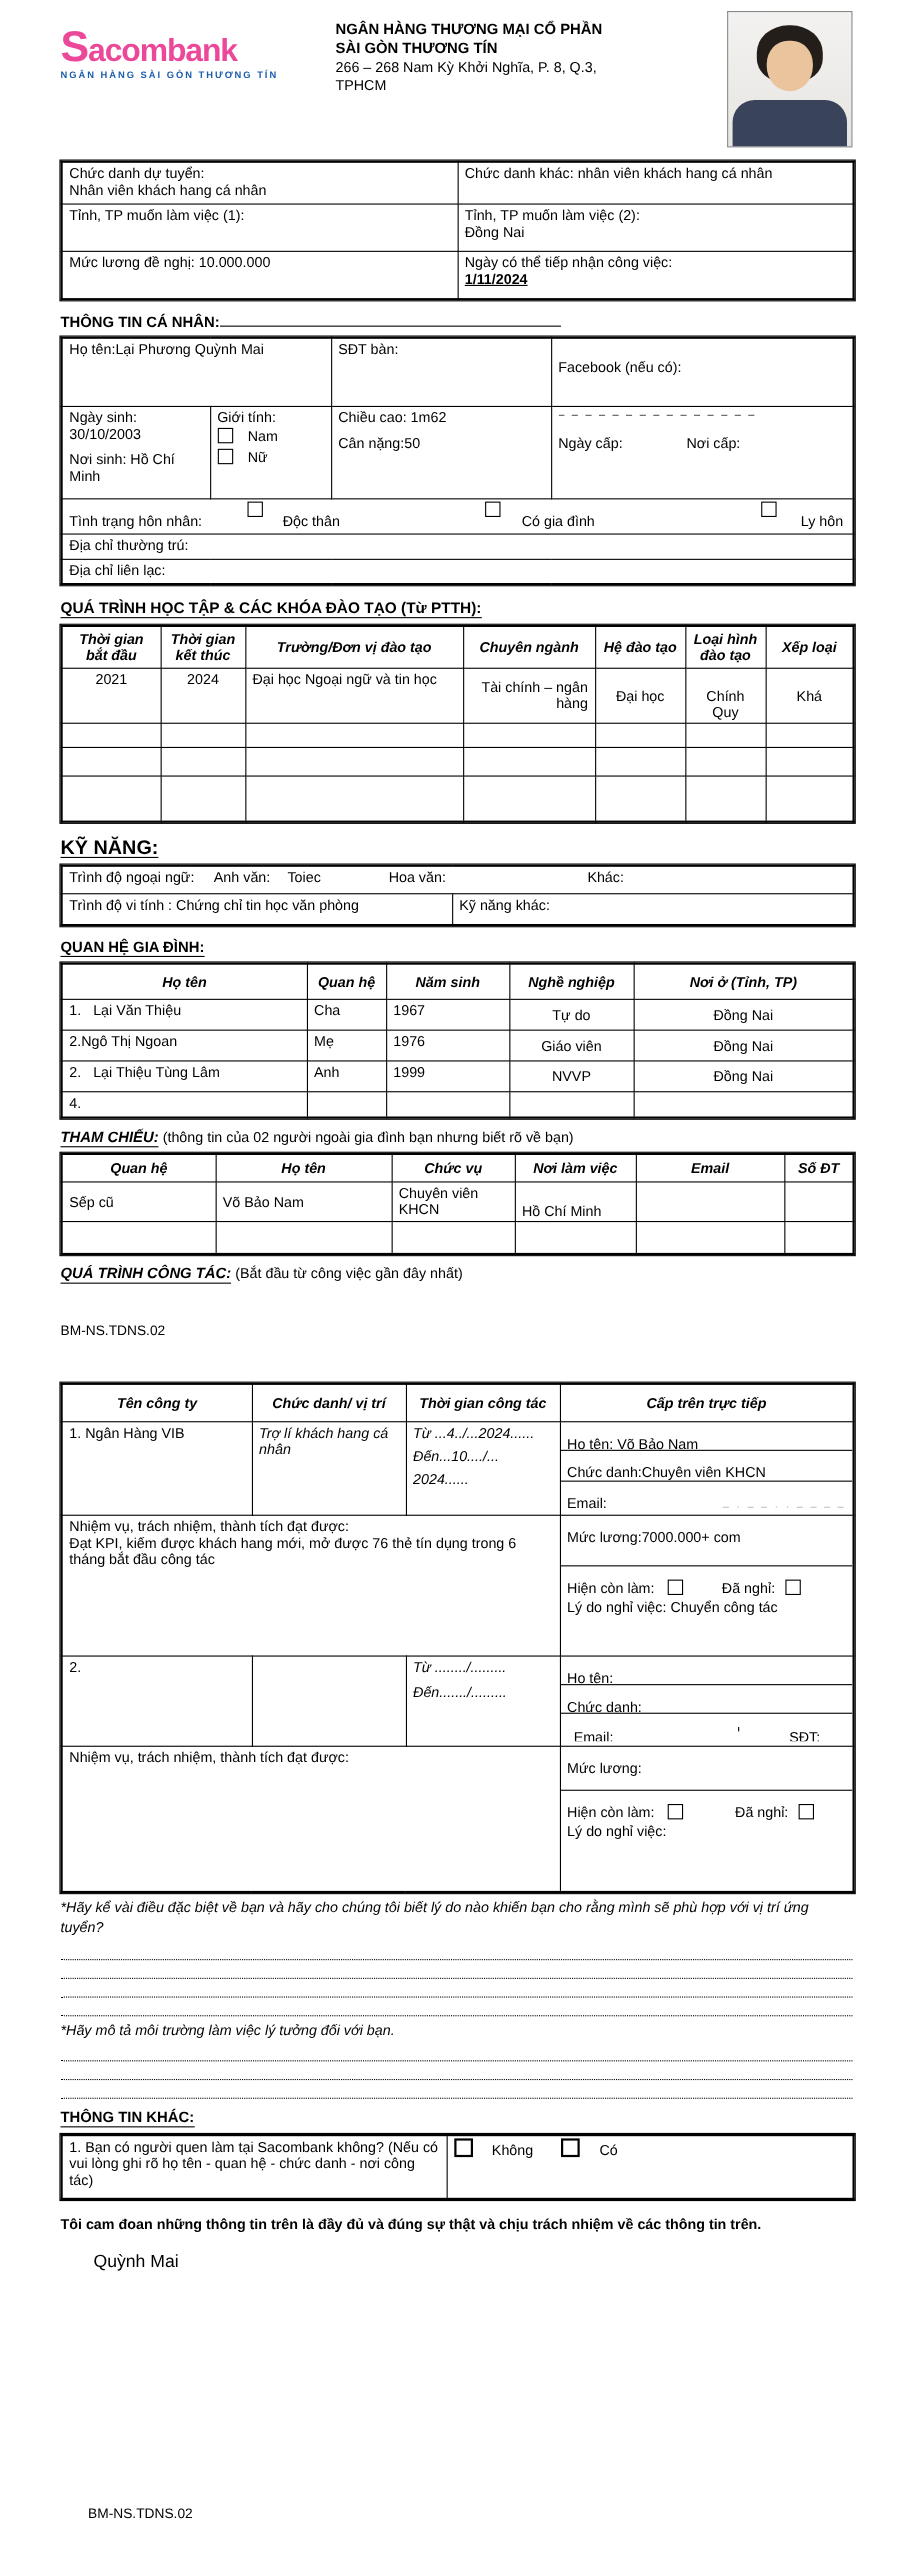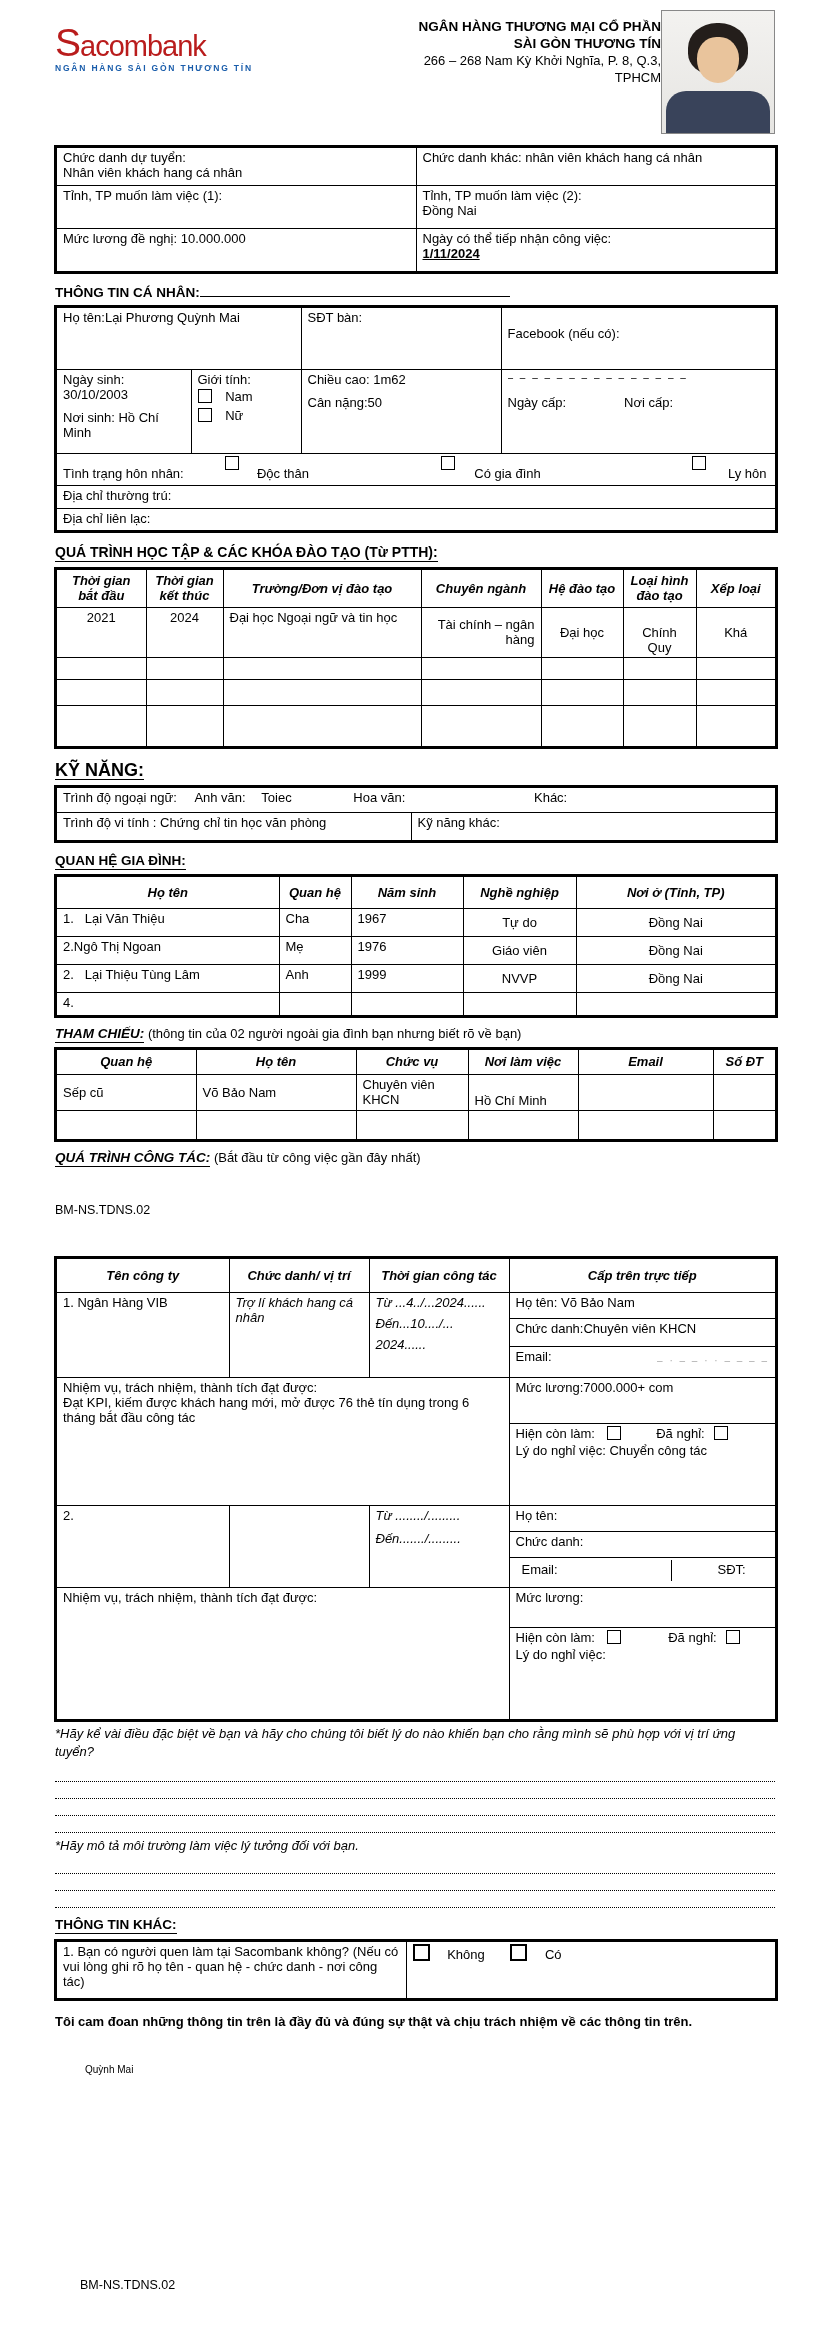--- a/index.html
+++ b/index.html
@@ -5,24 +5,24 @@
   html,body{margin:0;padding:0;background:#fff;}
   body{
     width:827px;height:2340px;overflow:hidden;position:relative;
     font-family:"Liberation Sans","DejaVu Sans",sans-serif;
     font-size:13px;color:#000;
   }
   .content{padding:10px 52px 0 55px;}
   
   .header{display:flex;align-items:flex-start;height:128px;}
   .logo{width:250px;padding-top:18px;}
-  .logo-name{color:#b91c1c;font-weight:normal;font-size:29px;letter-spacing:-1px;line-height:30px;}
+  .logo-name{color:#ec4899;font-weight:bold;font-size:29px;letter-spacing:-1px;line-height:30px;}
   .logo-s{font-size:39px;line-height:30px;}
   .logo-tag{color:#1a5dab;font-size:8.5px;font-weight:bold;letter-spacing:1.8px;margin-top:2px;}
-  .bank-info{flex:1;text-align:right;padding-top:8px;line-height:17px;}
+  .bank-info{flex:1;text-align:left;padding-top:8px;line-height:17px;}
   .bank-title{font-weight:bold;font-size:13.5px;}
   .bank-addr{font-size:13px;}
   .photo{width:112px;height:122px;border:1px solid #888;background:linear-gradient(#f3f2f0,#e6e5e2);position:relative;overflow:hidden;flex:none;}
   .photo .hair{position:absolute;top:12px;left:26px;width:60px;height:52px;background:#241e1b;border-radius:48% 48% 42% 42%;}
   .photo .face{position:absolute;top:26px;left:35px;width:42px;height:46px;background:#e9c49c;border-radius:46% 46% 50% 50%;}
   .photo .torso{position:absolute;bottom:-10px;left:4px;width:104px;height:52px;background:#39435a;border-radius:20px 20px 0 0;}
   
   table{border-collapse:collapse;width:100%;table-layout:fixed;}
   td{border:1px solid #000;padding:2px 6px;vertical-align:top;text-align:left;font-weight:normal;overflow:hidden;}
   .outer2{border:2px solid #000;}
@@ -30,21 +30,21 @@
   table.outer2{outline:1px solid #000;}
   .hdr td{font-weight:bold;font-style:italic;text-align:center;vertical-align:middle;}
   .ctr{text-align:center;}
   .rt{text-align:right;}
   .vmid{vertical-align:middle;}
   .vbot{vertical-align:bottom;}
   .it{font-style:italic;}
   .b{font-weight:bold;}
   .pre{white-space:pre-wrap;}
   .p0{padding:0;}
-  .sub{border-bottom:1px solid #000;padding:2px 6px;box-sizing:border-box;overflow:hidden;}
+  .sub{border-bottom:1px solid #000;padding:12px 6px;box-sizing:border-box;overflow:hidden;}
   .sub.last{border-bottom:none;gap:40px;}
   
   .sect{font-weight:bold;font-size:13.5px;border-bottom:1.6px solid #000;display:inline-block;line-height:17px;}
   .sect.iu{font-style:italic;}
   .rule{display:inline-block;border-bottom:1.2px solid #000;height:13px;width:310px;vertical-align:baseline;}
   .cb{display:inline-block;width:12px;height:12px;border:1.6px solid #000;vertical-align:-2px;background:#fff;}
   .cb.big{width:13px;height:13px;border-width:2px;}
   .cb.raised{position:relative;top:-10px;}
   .dotline{border-bottom:1.7px dotted #000;height:14px;margin:0 0 2px 0;}
   .redact{color:#000;font-size:10px;letter-spacing:2px;height:11px;overflow:hidden;line-height:11px;}
@@ -459,17 +459,17 @@
           <span style="margin-left:14px">Không</span>
           <span class="cb big" style="margin-left:22px"></span>
           <span style="margin-left:14px">Có</span>
         </td>
       </tr>
     </tbody>
   </table>
 
   <div class="b" style="margin-top:12px;line-height:20px;">Tôi cam đoan những thông tin trên là đầy đủ và đúng sự thật và chịu trách nhiệm về các thông tin trên.</div>
 
-  <div style="margin-top:32px;padding-left:30px;font-size:10px">Quỳnh Mai</div>
+  <div style="margin-top:16px;padding-left:30px;font-size:16px">Quỳnh Mai</div>
 
   <div class="formcode" style="position:absolute;left:80px;top:2278px;">BM-NS.TDNS.02</div>
 
 </div>
 
 </body></html>

